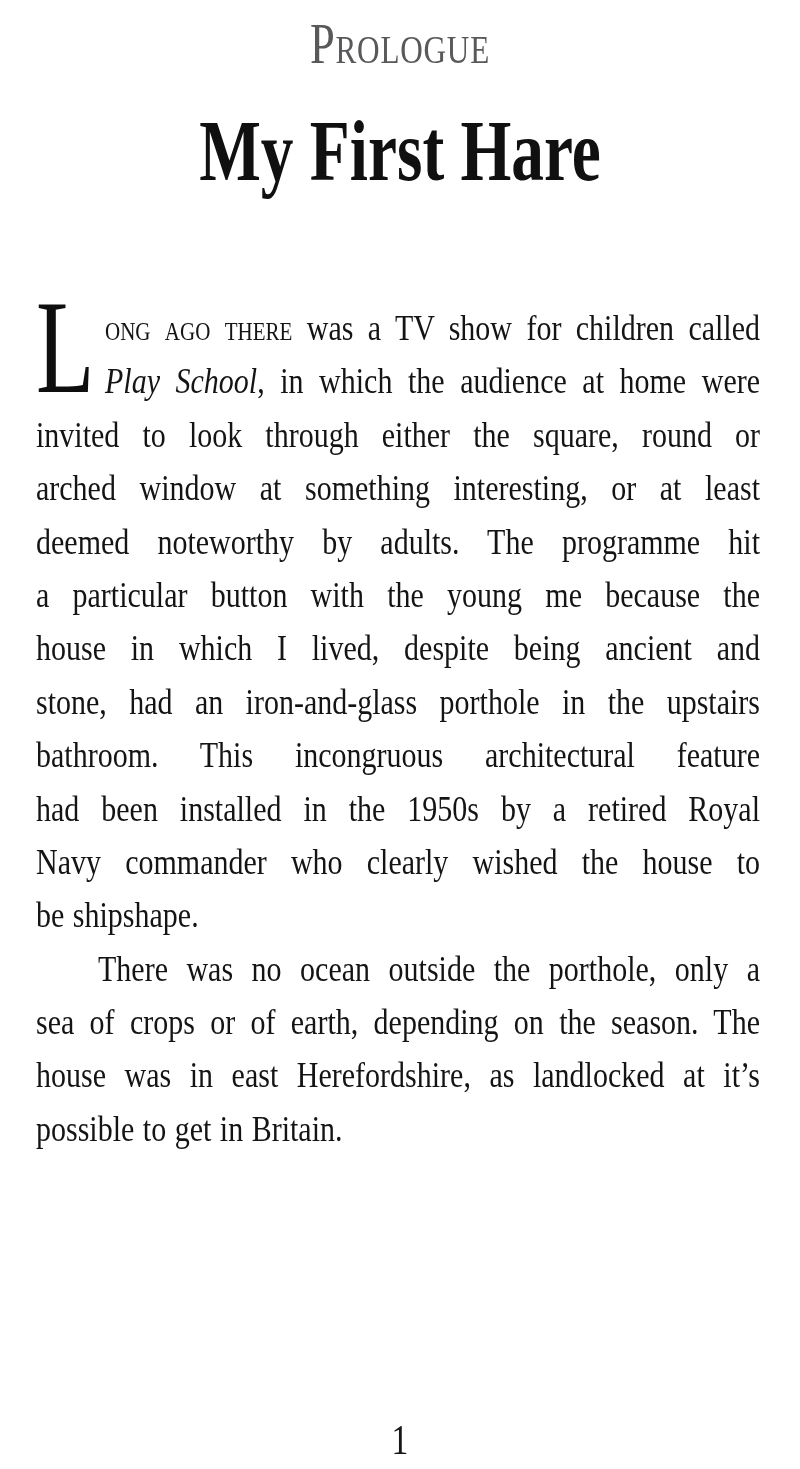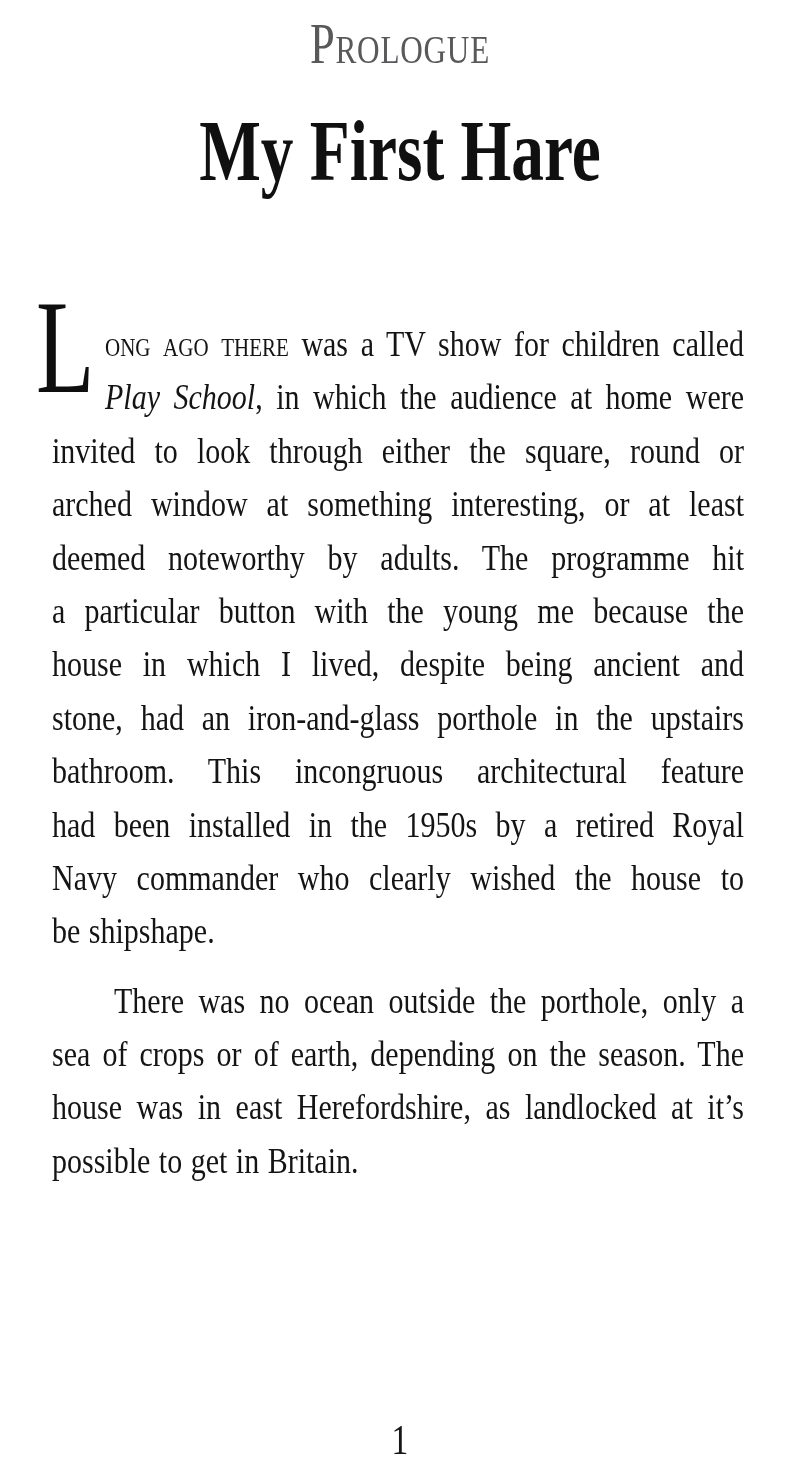--- a/index.html
+++ b/index.html
@@ -49,21 +49,21 @@
     float: left;
     width: 62px;
     height: 100px;
     margin-right: 7px;
     font-size: 133px;
     line-height: 92px;
     color: #0e0e0e;
     transform: scaleX(0.72);
     transform-origin: 0 0;
   }
-  .para { margin: 16px; padding: 0; }
+  .para { margin: 0; padding: 0; }
   .line {
     line-height: 53.4px;
     height: 53.4px;
     font-size: 30px;
     text-align: justify;
     text-align-last: justify;
     transform: scaleY(1.2);
     word-spacing: 1px;
     white-space: nowrap;
   }

